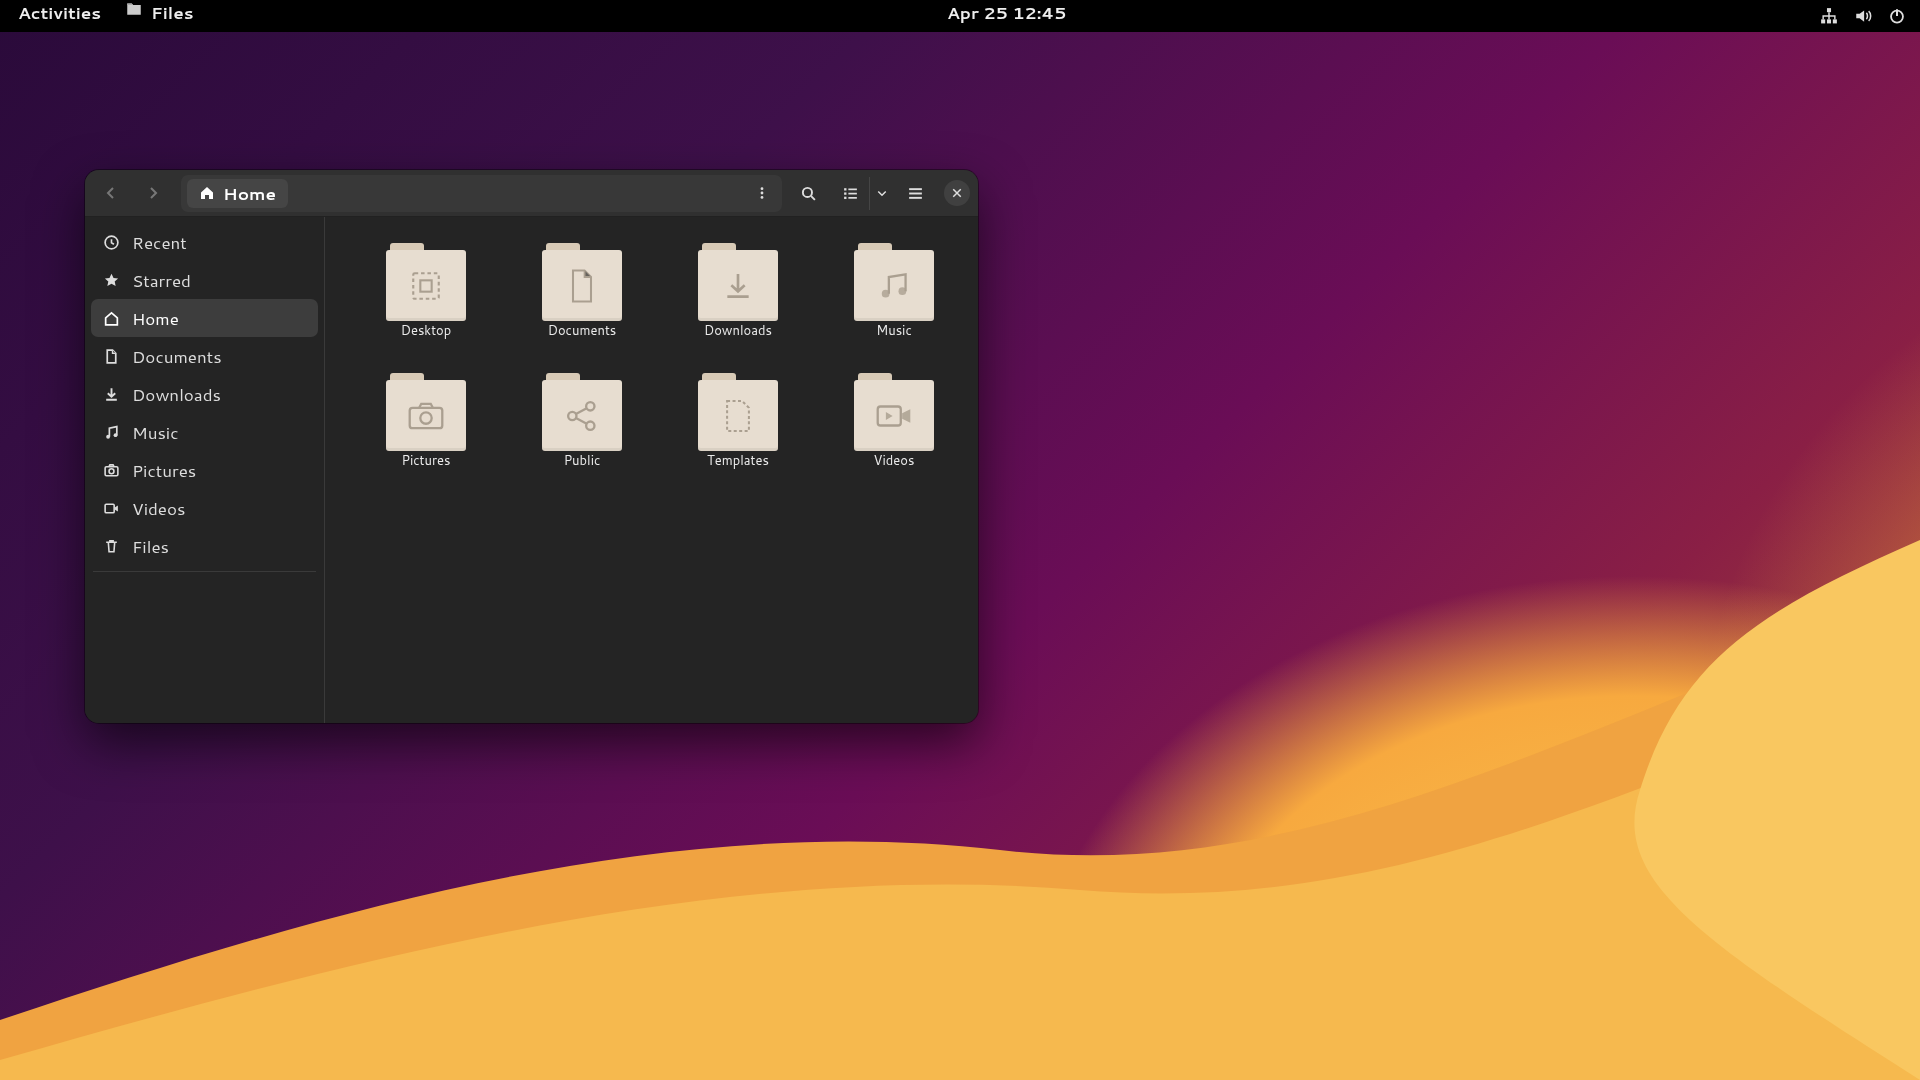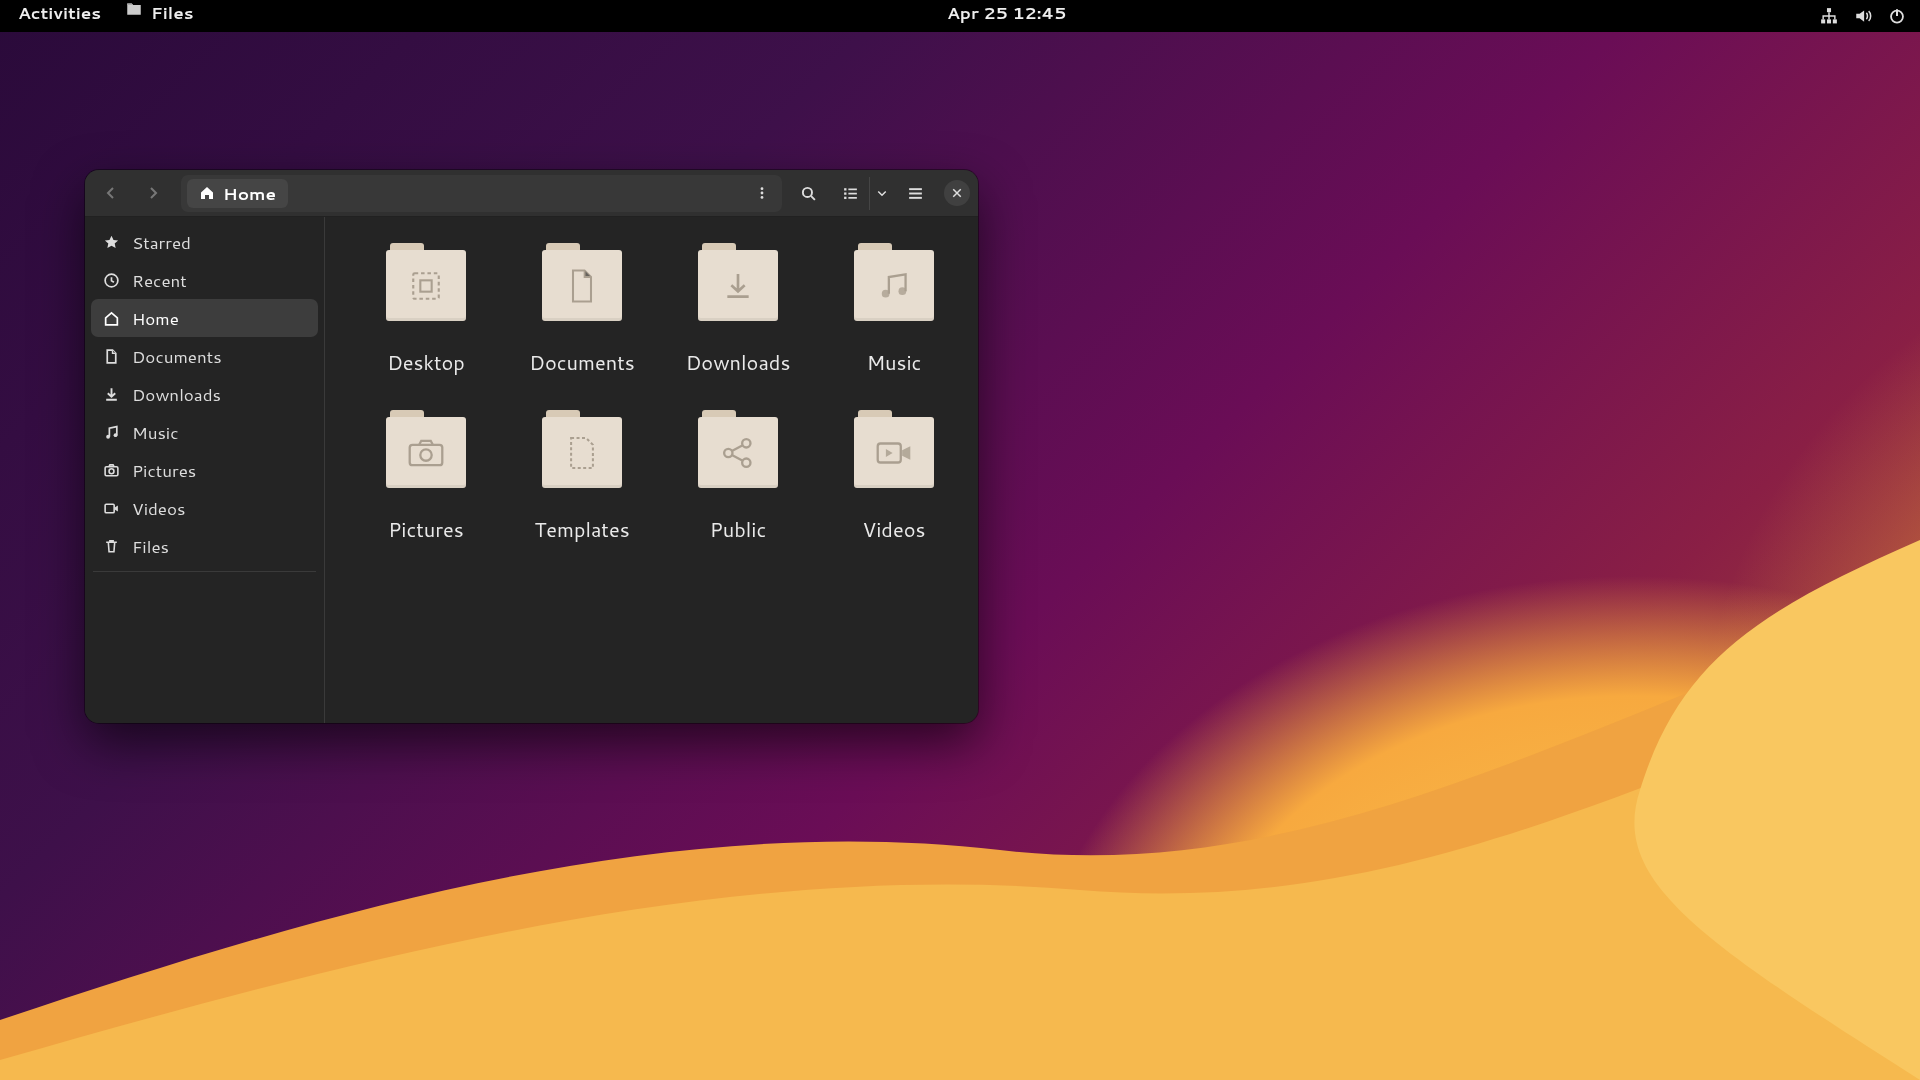--- a/index.html
+++ b/index.html
@@ -153,21 +153,21 @@
     border-radius: 3px 3px 0 0;
   }
   .folder-body {
     position: absolute; top: 7px; left: 0; right: 0; bottom: 0;
     background: #e7ddd0;
     border-radius: 3px;
     display: flex; align-items: center; justify-content: center;
     box-shadow: inset 0 -3px 0 rgba(0,0,0,0.06);
   }
   .folder-body svg { opacity: 0.55; }
-  .folder .label { margin-top: 27px; font-size: 20px; text-align: center; }
+  .folder .label { margin-top: 0; font-size: 13px; text-align: center; }
 
   svg { pointer-events: none; }
 </style>
 </head>
 <body>
 
 <div class="desktop">
   <svg class="wave-layer" viewBox="0 0 1920 700" preserveAspectRatio="none">
     <path d="M0 700 L0 640 C 300 540 650 430 1000 470 C 1300 505 1550 360 1920 220 L1920 700 Z" fill="#f0a341"></path>
     <path d="M0 700 L0 680 C 350 580 720 480 1080 510 C 1380 535 1600 420 1920 300 L1920 700 Z" fill="#f6b94e"></path>
@@ -278,30 +278,30 @@
           </svg>
         </div>
       </div>
     </div>
 
     <div class="window-body">
 
       <div class="sidebar">
         <div class="side-item">
           <svg width="17" height="17" viewBox="0 0 16 16">
-              <path fill="currentColor" d="M8 1.6l1.9 4 4.3.4-3.2 2.9.9 4.2L8 11l-3.9 2.1.9-4.2L1.8 6l4.3-.4z"></path>
-            </svg>
-          <span>Starred</span>
-        </div>
-        <div class="side-item">
-          <svg width="17" height="17" viewBox="0 0 16 16">
               <circle cx="8" cy="8" r="6" stroke="currentColor" stroke-width="1.6" fill="none"></circle>
               <path stroke="currentColor" stroke-width="1.6" d="M8 5v3.2l2.3 1.4"></path>
             </svg>
           <span>Recent</span>
+        </div>
+        <div class="side-item">
+          <svg width="17" height="17" viewBox="0 0 16 16">
+              <path fill="currentColor" d="M8 1.6l1.9 4 4.3.4-3.2 2.9.9 4.2L8 11l-3.9 2.1.9-4.2L1.8 6l4.3-.4z"></path>
+            </svg>
+          <span>Starred</span>
         </div>
         <div class="side-item active">
           <svg width="17" height="17" viewBox="0 0 16 16">
               <path stroke="currentColor" stroke-width="1.6" fill="none" d="M2.5 7.5 8 2.8l5.5 4.7V14h-11z"></path>
             </svg>
           <span>Home</span>
         </div>
         <div class="side-item">
           <svg width="17" height="17" viewBox="0 0 16 16">
               <path stroke="currentColor" stroke-width="1.6" fill="none" d="M4 2h5l3 3v9H4z"></path>
@@ -407,32 +407,20 @@
               <div class="folder-tab"></div>
               <div class="folder-body">
                 <svg width="38" height="32" viewBox="0 0 28 22">
                   <rect x="2" y="5" width="24" height="15" rx="2" stroke="#7a6e5d" stroke-width="1.7" fill="none"></rect>
                   <path stroke="#7a6e5d" stroke-width="1.7" fill="none" d="M9 5l1.5-3h7L19 5"></path>
                   <circle cx="14" cy="12.5" r="4.2" stroke="#7a6e5d" stroke-width="1.7" fill="none"></circle>
                 </svg>
               </div>
             </div>
             <div class="label">Pictures</div>
-          </div>
-
-          <div class="folder">
-            <div class="icon">
-              <div class="folder-tab"></div>
-              <div class="folder-body">
-                <svg width="30" height="36" viewBox="0 0 22 26">
-                  <path stroke="#7a6e5d" stroke-width="1.5" fill="none" stroke-dasharray="2.2 1.8" d="M3 2h11l5 5v17H3z"></path>
-                </svg>
-              </div>
-            </div>
-            <div class="label">Templates</div>
           </div>
 
           <div class="folder">
             <div class="icon">
               <div class="folder-tab"></div>
               <div class="folder-body">
                 <svg width="36" height="34" viewBox="0 0 26 24">
                   <circle cx="6" cy="12" r="3" stroke="#7a6e5d" stroke-width="1.7" fill="none"></circle>
                   <circle cx="19" cy="5" r="3" stroke="#7a6e5d" stroke-width="1.7" fill="none"></circle>
                   <circle cx="19" cy="19" r="3" stroke="#7a6e5d" stroke-width="1.7" fill="none"></circle>
@@ -440,20 +428,32 @@
                 </svg>
               </div>
             </div>
             <div class="label">Public</div>
           </div>
 
           <div class="folder">
             <div class="icon">
               <div class="folder-tab"></div>
               <div class="folder-body">
+                <svg width="30" height="36" viewBox="0 0 22 26">
+                  <path stroke="#7a6e5d" stroke-width="1.5" fill="none" stroke-dasharray="2.2 1.8" d="M3 2h11l5 5v17H3z"></path>
+                </svg>
+              </div>
+            </div>
+            <div class="label">Templates</div>
+          </div>
+
+          <div class="folder">
+            <div class="icon">
+              <div class="folder-tab"></div>
+              <div class="folder-body">
                 <svg width="38" height="30" viewBox="0 0 28 20">
                   <rect x="2" y="3" width="17" height="14" rx="2" stroke="#7a6e5d" stroke-width="1.7" fill="none"></rect>
                   <path fill="#7a6e5d" opacity="0.85" d="M20 8l6-3v10l-6-3z"></path>
                   <path fill="#7a6e5d" opacity="0.85" d="M8 7l5 3-5 3z"></path>
                 </svg>
               </div>
             </div>
             <div class="label">Videos</div>
           </div>
 

